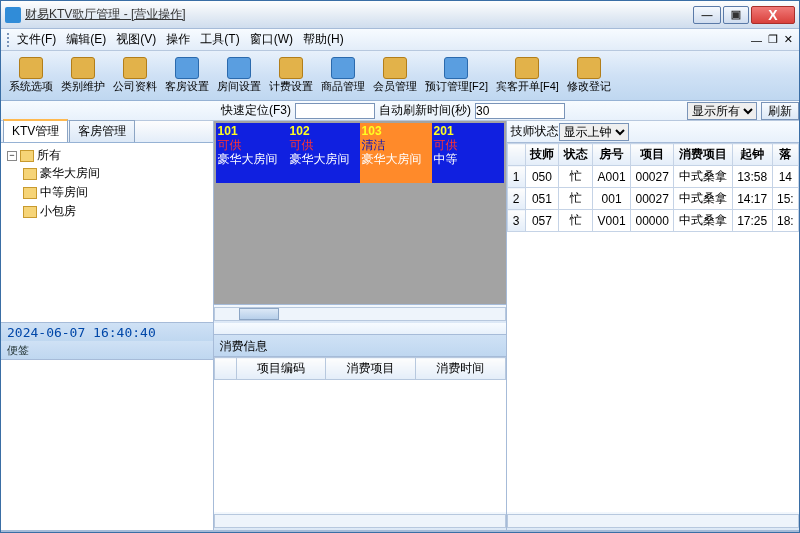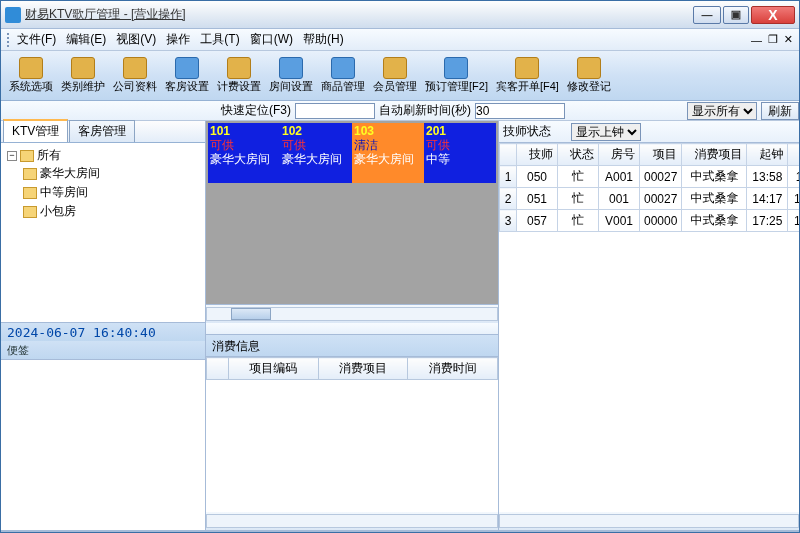--- a/index.html
+++ b/index.html
@@ -62,26 +62,26 @@
 .scroll-area .track { flex: 1; height: 14px; background: #eef4fb; border: 1px solid #b7c8de; position: relative; }
 .scroll-area .thumb { position: absolute; left: 24px; top: 0; width: 40px; height: 12px; background: linear-gradient(#dce8f6,#b7cfea); border: 1px solid #8ca5c4; }
 
 .cons-head { height: 22px; background: linear-gradient(#cfe1f5,#bfd7f0); padding: 3px 6px; font-size: 12px; border-bottom: 1px solid #a6bbd8; }
 .cons-body { flex: 1; background: #fff; }
 .cons-tbl { width: 100%; border-collapse: collapse; }
 .cons-tbl th { background: linear-gradient(#fdfdfd,#e3edf9); border: 1px solid #b7c8de; font-weight: normal; padding: 2px 4px; font-size: 12px; }
 .cons-tbl th:first-child { width: 22px; }
 
 .right { width: 300px; display: flex; flex-direction: column; }
-.rhead { height: 22px; display: flex; align-items: center; padding: 0 4px; gap: 20px; background: linear-gradient(#f7fbff,#e8f1fb); border-bottom: 1px solid #a6bbd8; }
+.rhead { height: 22px; display: flex; align-items: center; padding: 0 4px; gap: 0; background: linear-gradient(#f7fbff,#e8f1fb); border-bottom: 1px solid #a6bbd8; }
 .rhead select { border: 1px solid #7a94b8; height: 18px; font-size: 12px; }
 .rbody { flex: 1; background: #fff; overflow: auto; }
 .rtbl { border-collapse: collapse; width: 100%; }
 .rtbl th, .rtbl td { border: 1px solid #c5d3e6; padding: 2px 4px; font-size: 12px; white-space: nowrap; text-align: center; }
-.rtbl th { background: linear-gradient(#fdfdfd,#e3edf9); font-weight: normal; padding-left: 12px; }
+.rtbl th { background: linear-gradient(#fdfdfd,#e3edf9); font-weight: bold; }
 .rtbl td.idx { background: linear-gradient(#fdfdfd,#e3edf9); width: 18px; }
 
 .bottombar { position: absolute; bottom: 0; left: 0; right: 0; height: 2px; background: #a6bbd8; }
 </style>
 </head>
 <body>
 
 <div class="titlebar">
   <span class="app-icon"></span>
   <span class="title">财易KTV歌厅管理 - [营业操作]</span>
@@ -118,26 +118,26 @@
     </div>
     <div class="tbtn">
       <div class="ic"></div>
       <div class="lbl">公司资料</div>
     </div>
     <div class="tbtn">
       <div class="ic blu"></div>
       <div class="lbl">客房设置</div>
     </div>
     <div class="tbtn">
-      <div class="ic"></div>
-      <div class="lbl">计费设置</div>
-    </div>
-    <div class="tbtn">
       <div class="ic blu"></div>
       <div class="lbl">房间设置</div>
+    </div>
+    <div class="tbtn">
+      <div class="ic"></div>
+      <div class="lbl">计费设置</div>
     </div>
     <div class="tbtn">
       <div class="ic blu"></div>
       <div class="lbl">商品管理</div>
     </div>
     <div class="tbtn">
       <div class="ic"></div>
       <div class="lbl">会员管理</div>
     </div>
     <div class="tbtn">

